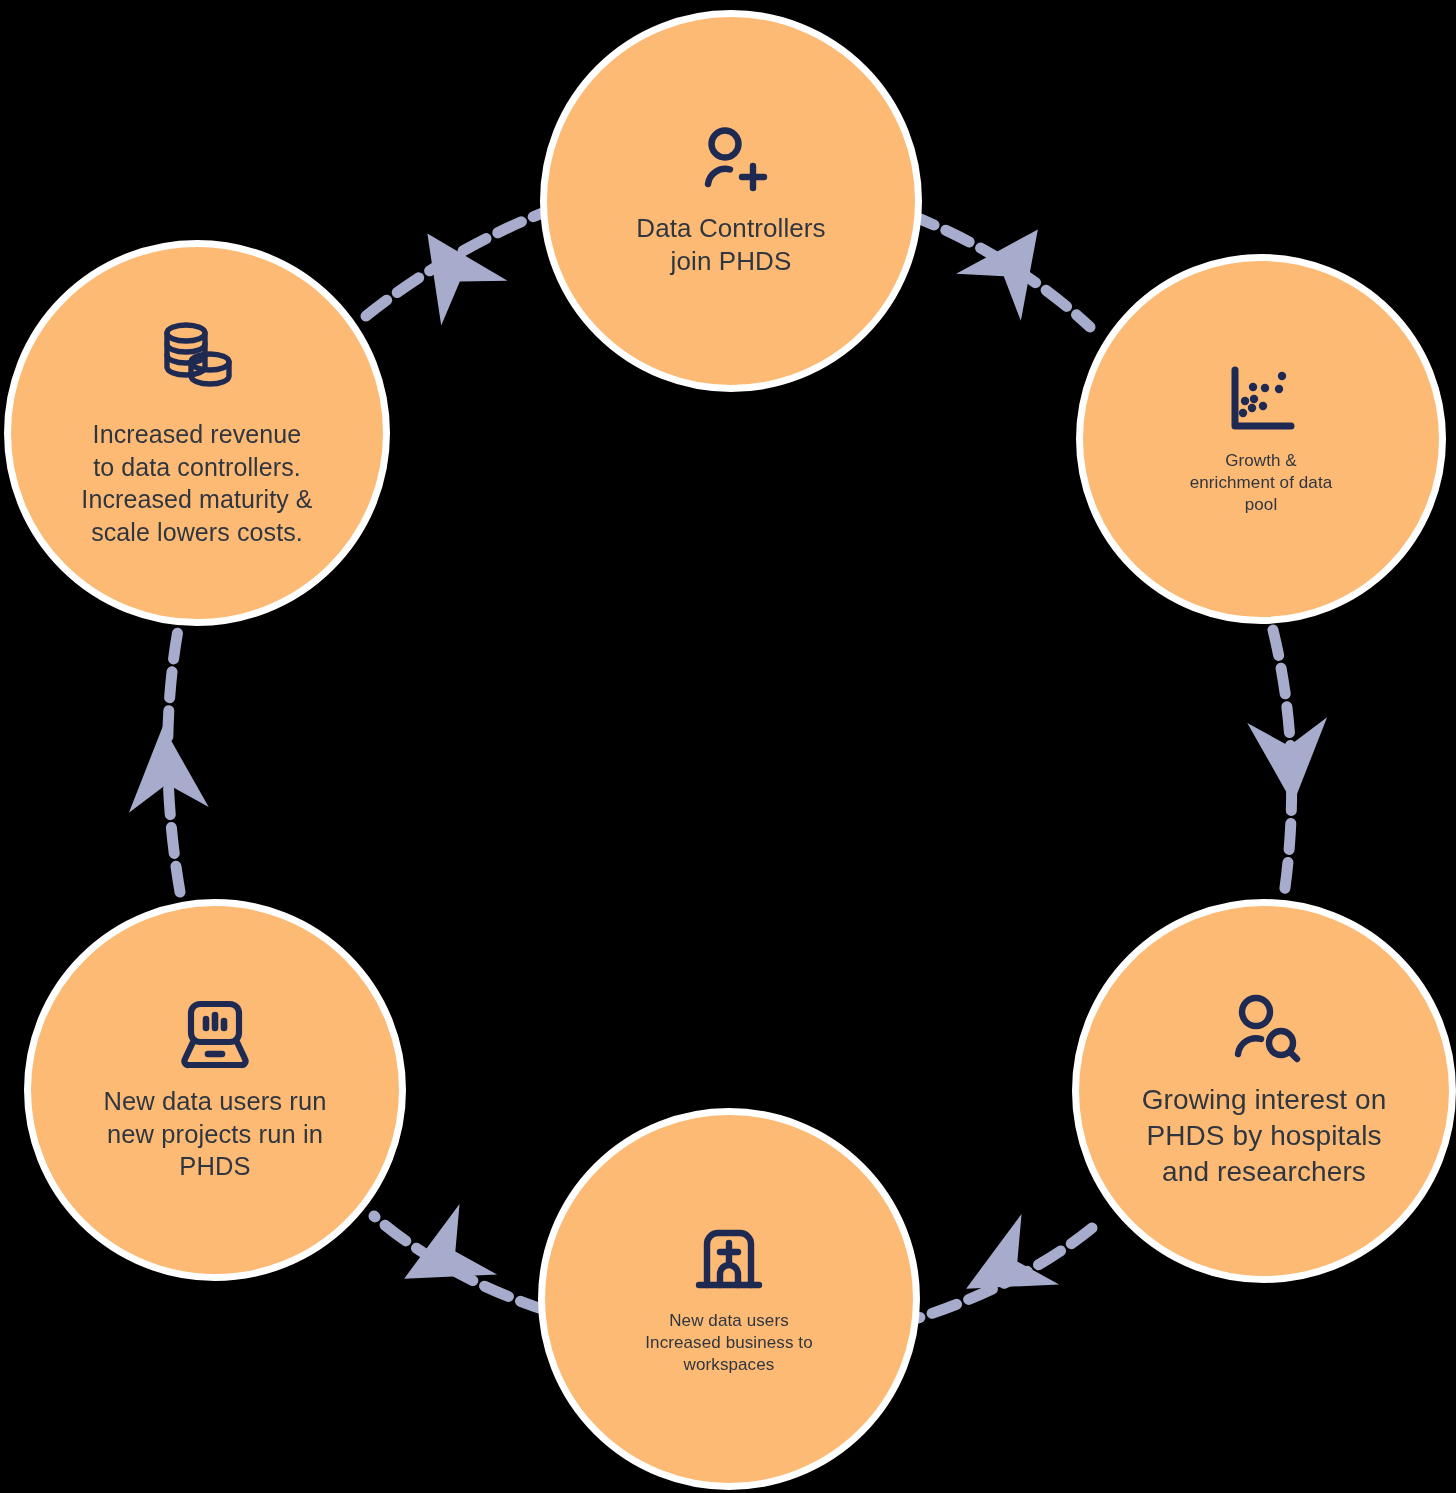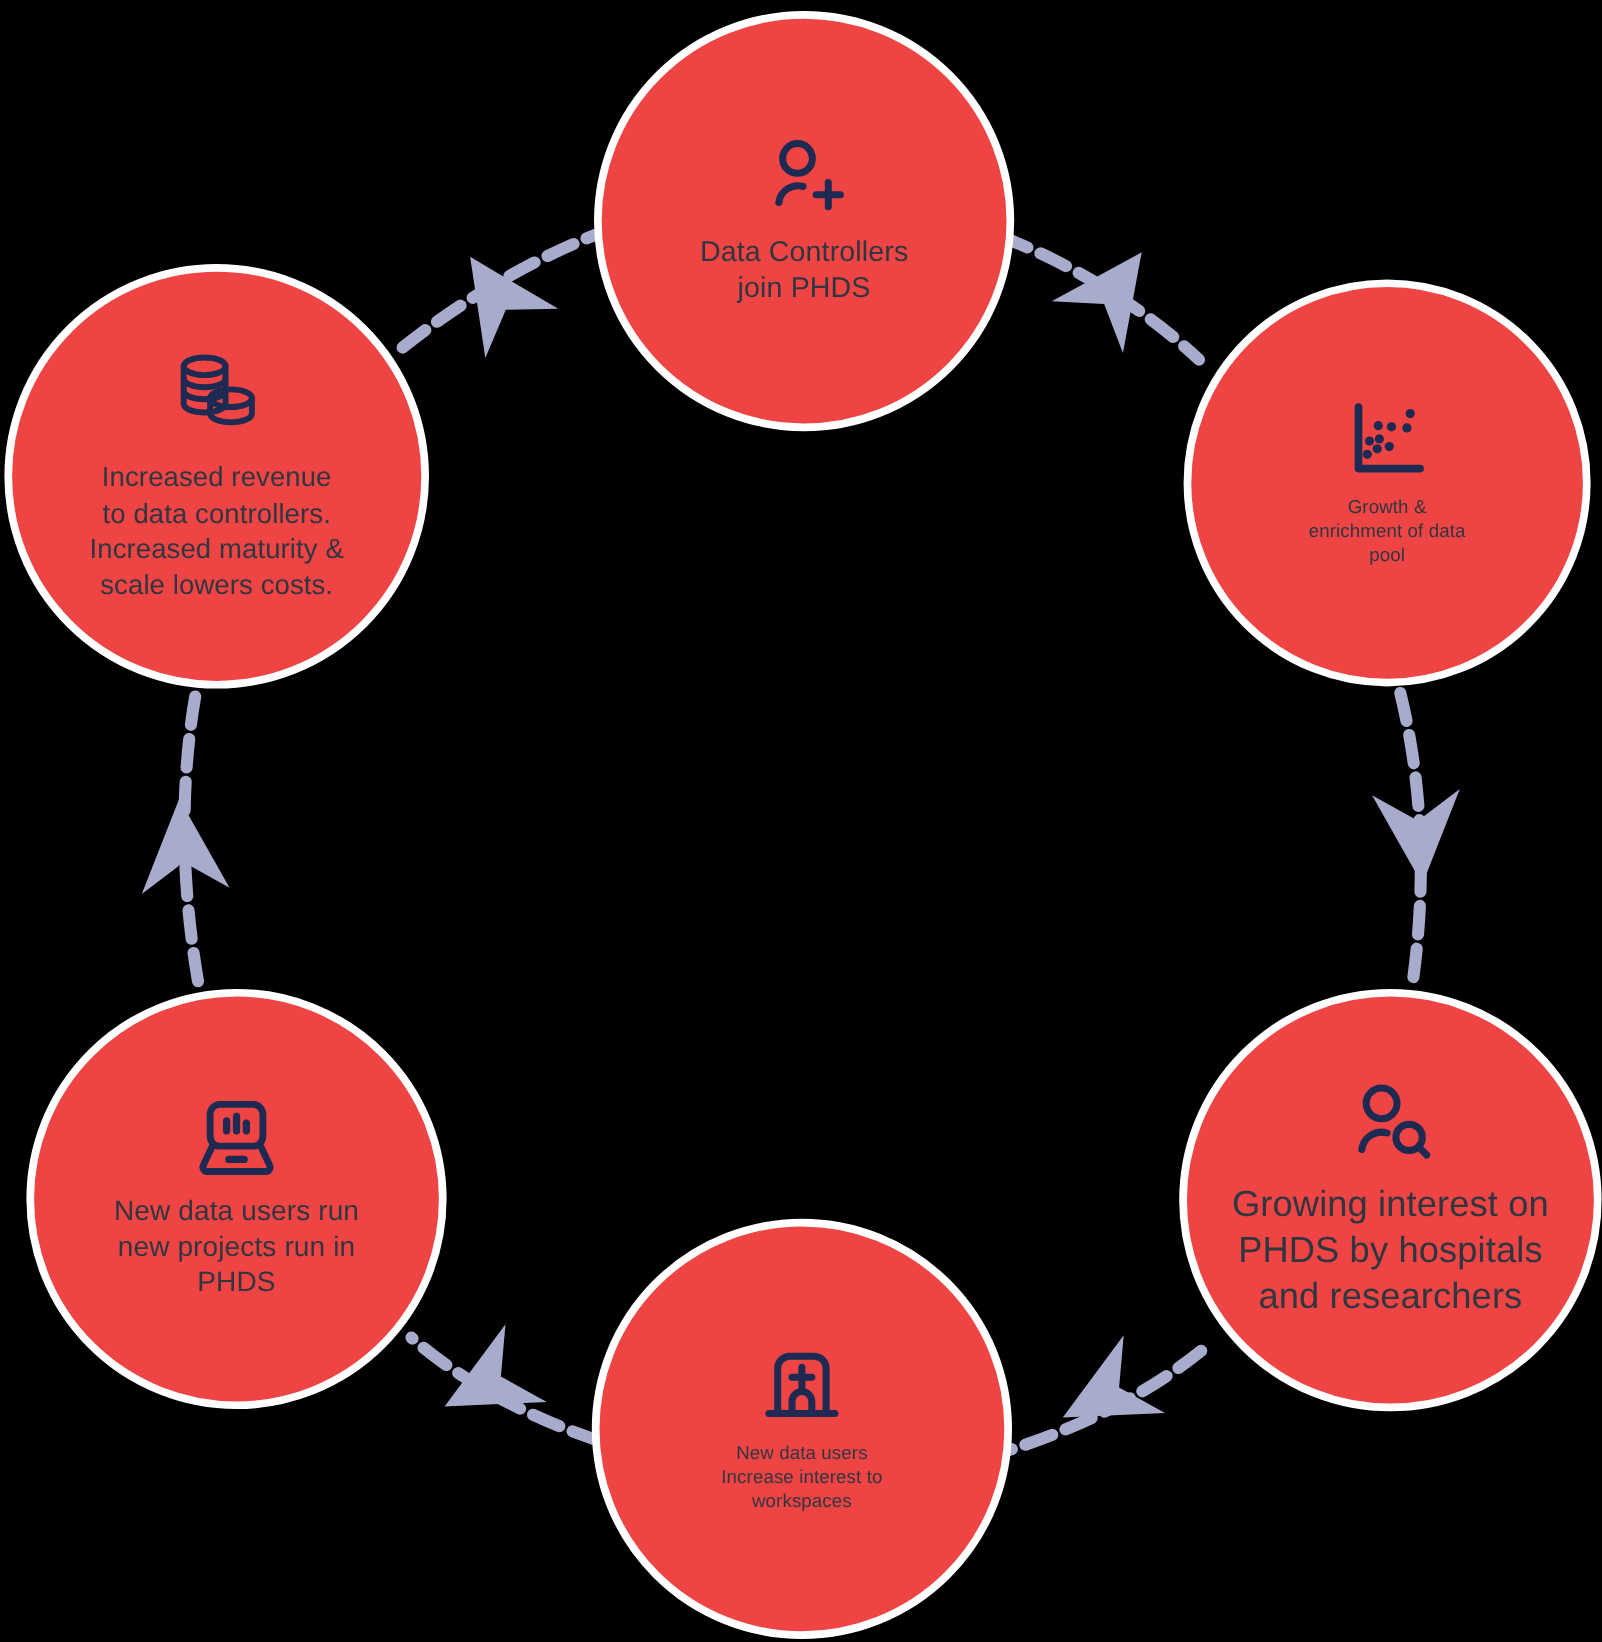--- a/index.html
+++ b/index.html
@@ -23,21 +23,21 @@
   #arrow-layer {
     position: absolute;
     left: 0; top: 0;
     width: 1456px;
     height: 1493px;
     z-index: 1;
   }
   .node {
     position: absolute;
     border-radius: 50%;
-    background: #ef4444;
+    background: #fdba74;
     border: 7px solid #ffffff;
     box-sizing: border-box;
     display: flex;
     flex-direction: column;
     align-items: center;
     justify-content: center;
     z-index: 2;
     text-align: center;
   }
   .node-icon {
@@ -57,21 +57,21 @@
   
   #node-0 { left: 540px;  top: 10px;   width: 382px; height: 382px; }
   #node-1 { left: 1076px; top: 254px;  width: 370px; height: 370px; }
   #node-2 { left: 1072px; top: 899px;  width: 384px; height: 384px; }
   #node-3 { left: 538px;  top: 1108px; width: 382px; height: 382px; }
   #node-4 { left: 24px;    top: 899px;  width: 382px; height: 382px; }
   #node-5 { left: 4px;    top: 240px;  width: 386px; height: 386px; }
 
   #node-0 .node-label { font-size: 26px; }
   #node-5 .node-label { font-size: 25px; line-height: 1.30; padding: 0 8px; margin-top: 12px; }
-  #node-2 .node-label { font-size: 33px; padding: 0 16px; }
+  #node-2 .node-label { font-size: 28px; padding: 0 16px; }
   #node-4 .node-label { font-size: 25.5px; padding: 0 12px; }
 </style>
 </head>
 <body>
 
 <div id="stage">
 
   <svg id="arrow-layer" viewBox="0 0 1456 1493">
     <g fill="none" stroke="#a7accd" stroke-width="11" stroke-linecap="round" stroke-dasharray="26 13">
 
@@ -167,21 +167,21 @@
   <div class="node" id="node-3">
     <span class="node-icon">
       <svg width="74" height="74" viewBox="0 0 74 74" fill="none" stroke="#1e2a52" stroke-width="6.4" stroke-linecap="round" stroke-linejoin="round">
         <path d="M 15,63 V 22 A 11,11 0 0 1 26,11 H 48 A 11,11 0 0 1 59,22 V 63"></path>
         <path d="M 7,63 H 67"></path>
         <path d="M 37,21 V 39 M 28,30 H 46"></path>
         <path d="M 28,63 V 52 A 9,9 0 0 1 46,52 V 63"></path>
       </svg>
     </span>
     <div class="node-label">New data users
-Increase interest to
+Increased business to
 workspaces</div>
   </div>
 
   <div class="node" id="node-4">
     <span class="node-icon">
       <svg width="76" height="74" viewBox="0 0 76 74" fill="none" stroke="#1e2a52" stroke-width="6.2" stroke-linecap="round" stroke-linejoin="round">
         <rect x="14" y="7" width="48" height="38" rx="9"></rect>
         <path d="M 16,45 L 8,62 A 4,4 0 0 0 12,68 H 64 A 4,4 0 0 0 68,62 L 60,45"></path>
         <path d="M 29,22 V 31 M 38,18 V 31 M 47,24 V 31" stroke-width="6.6"></path>
         <path d="M 31,57 H 45" stroke-width="6.6"></path>

